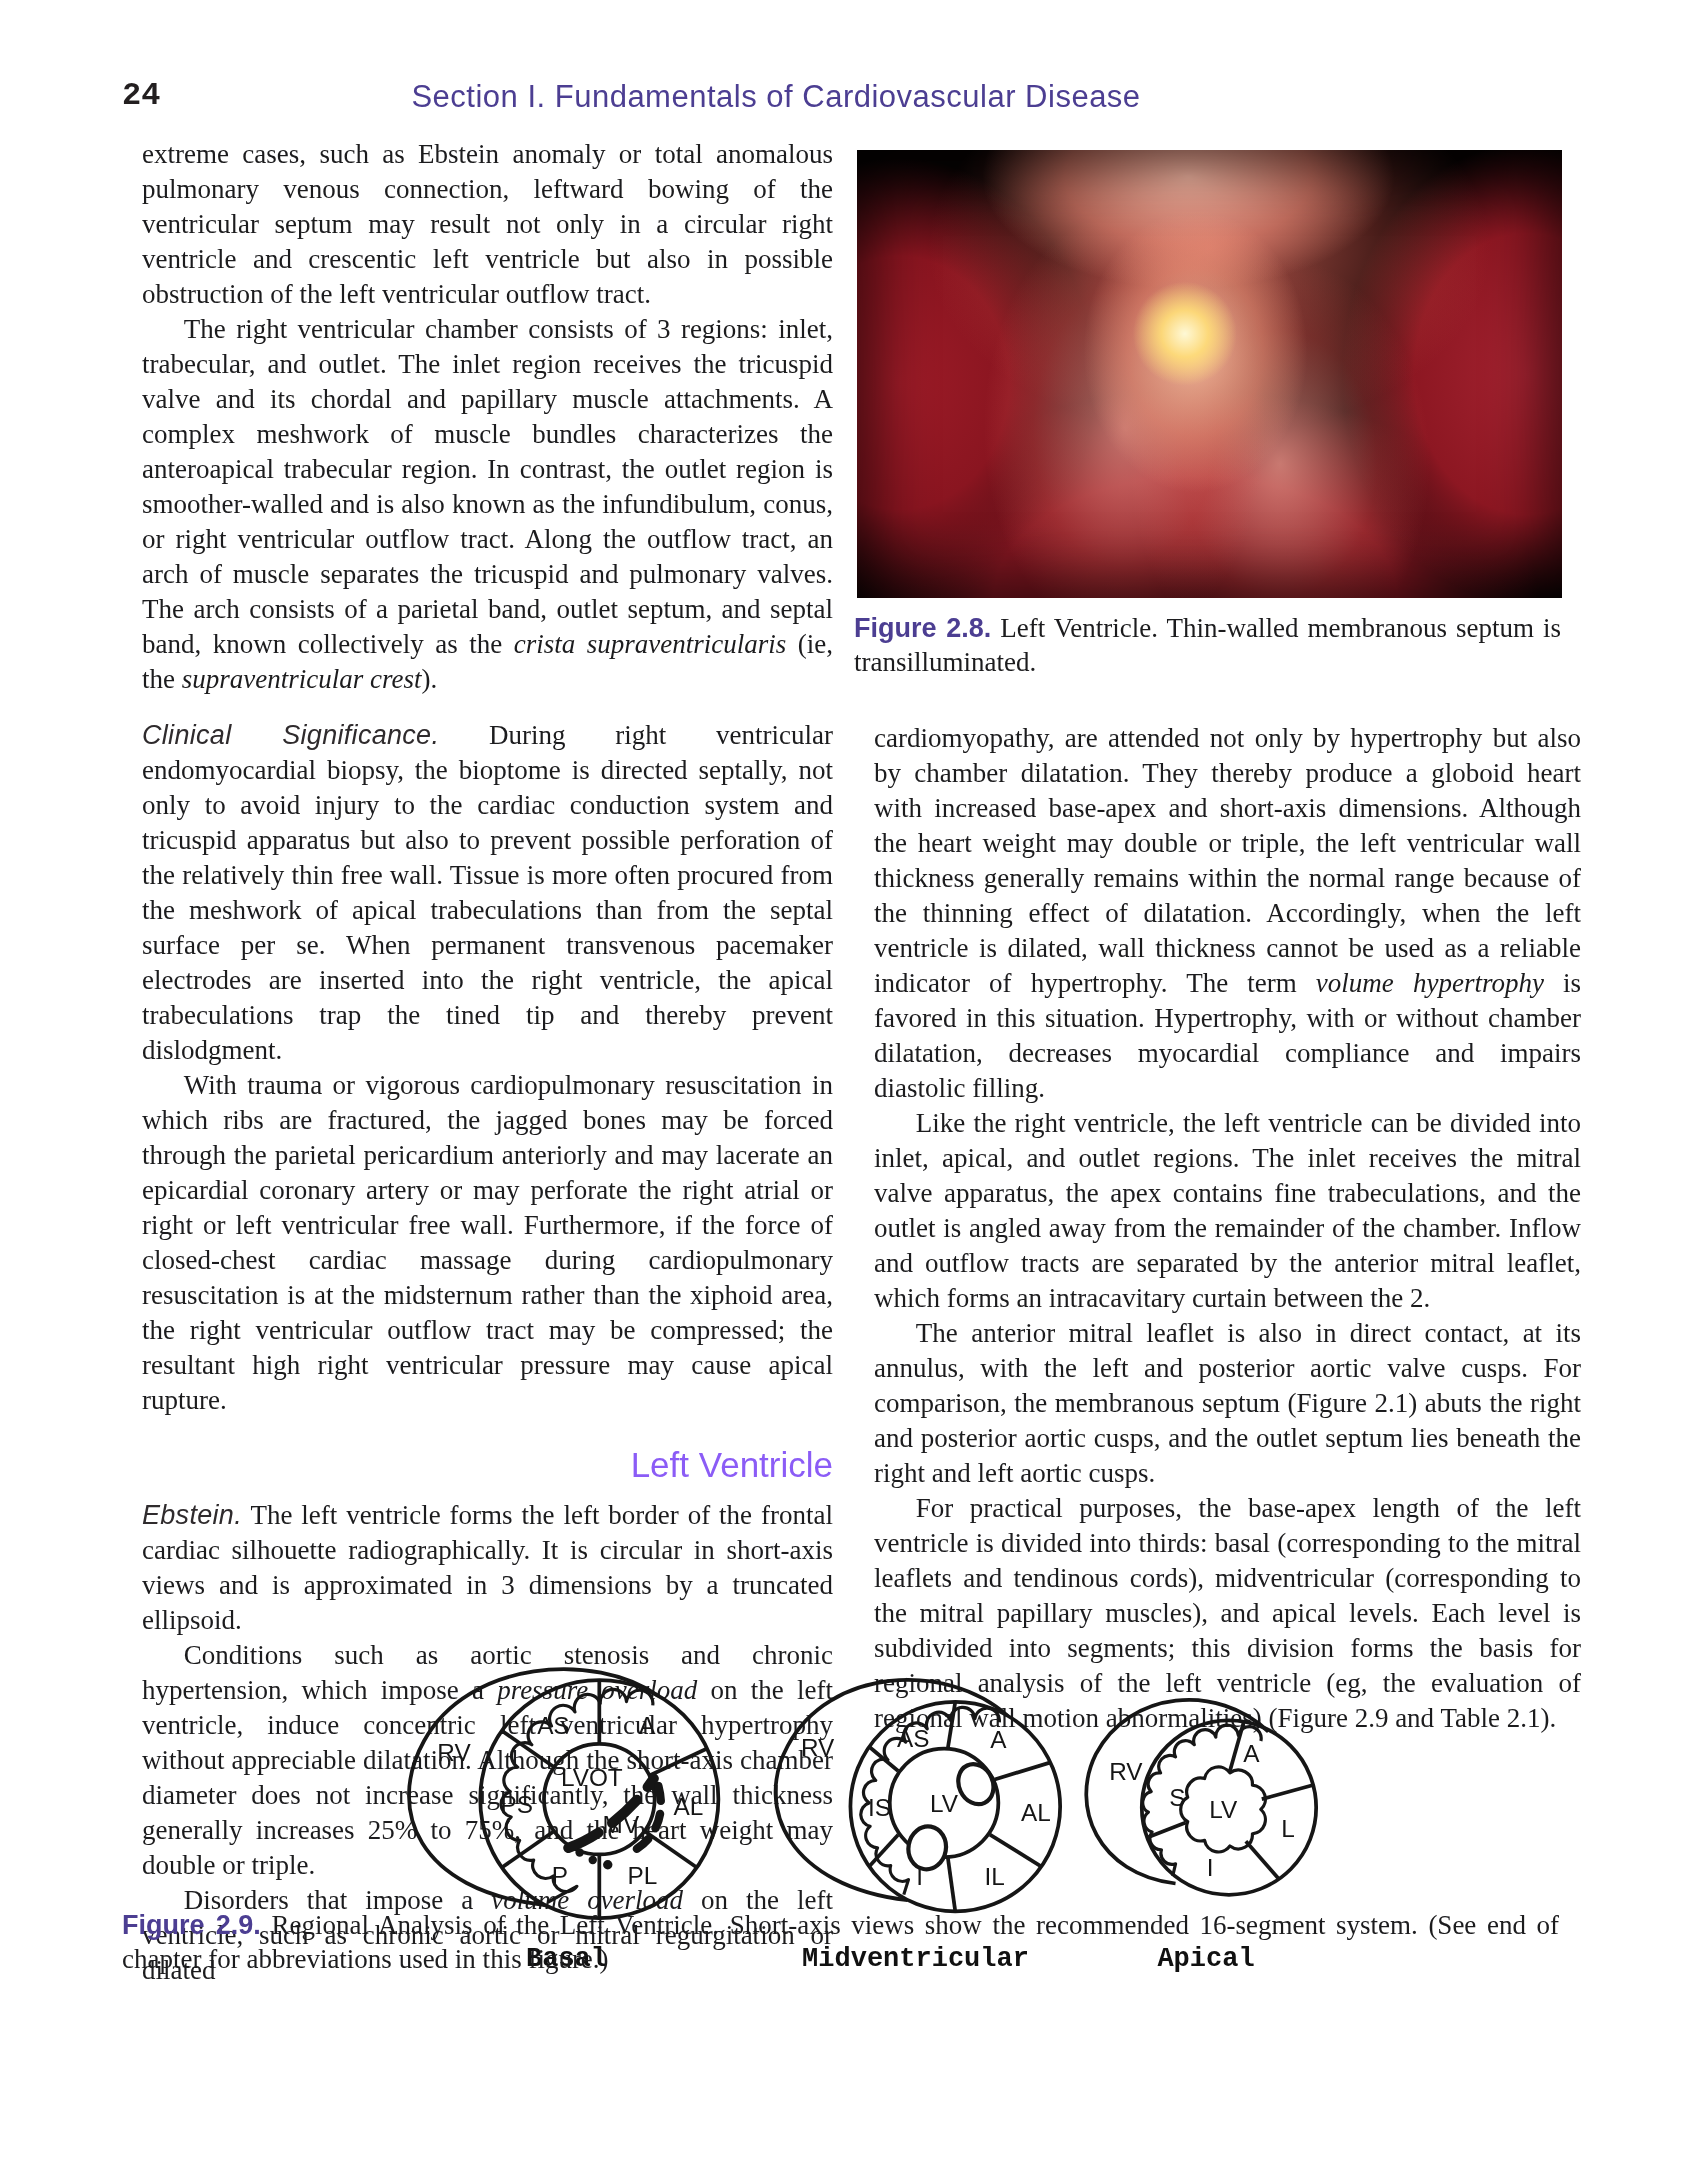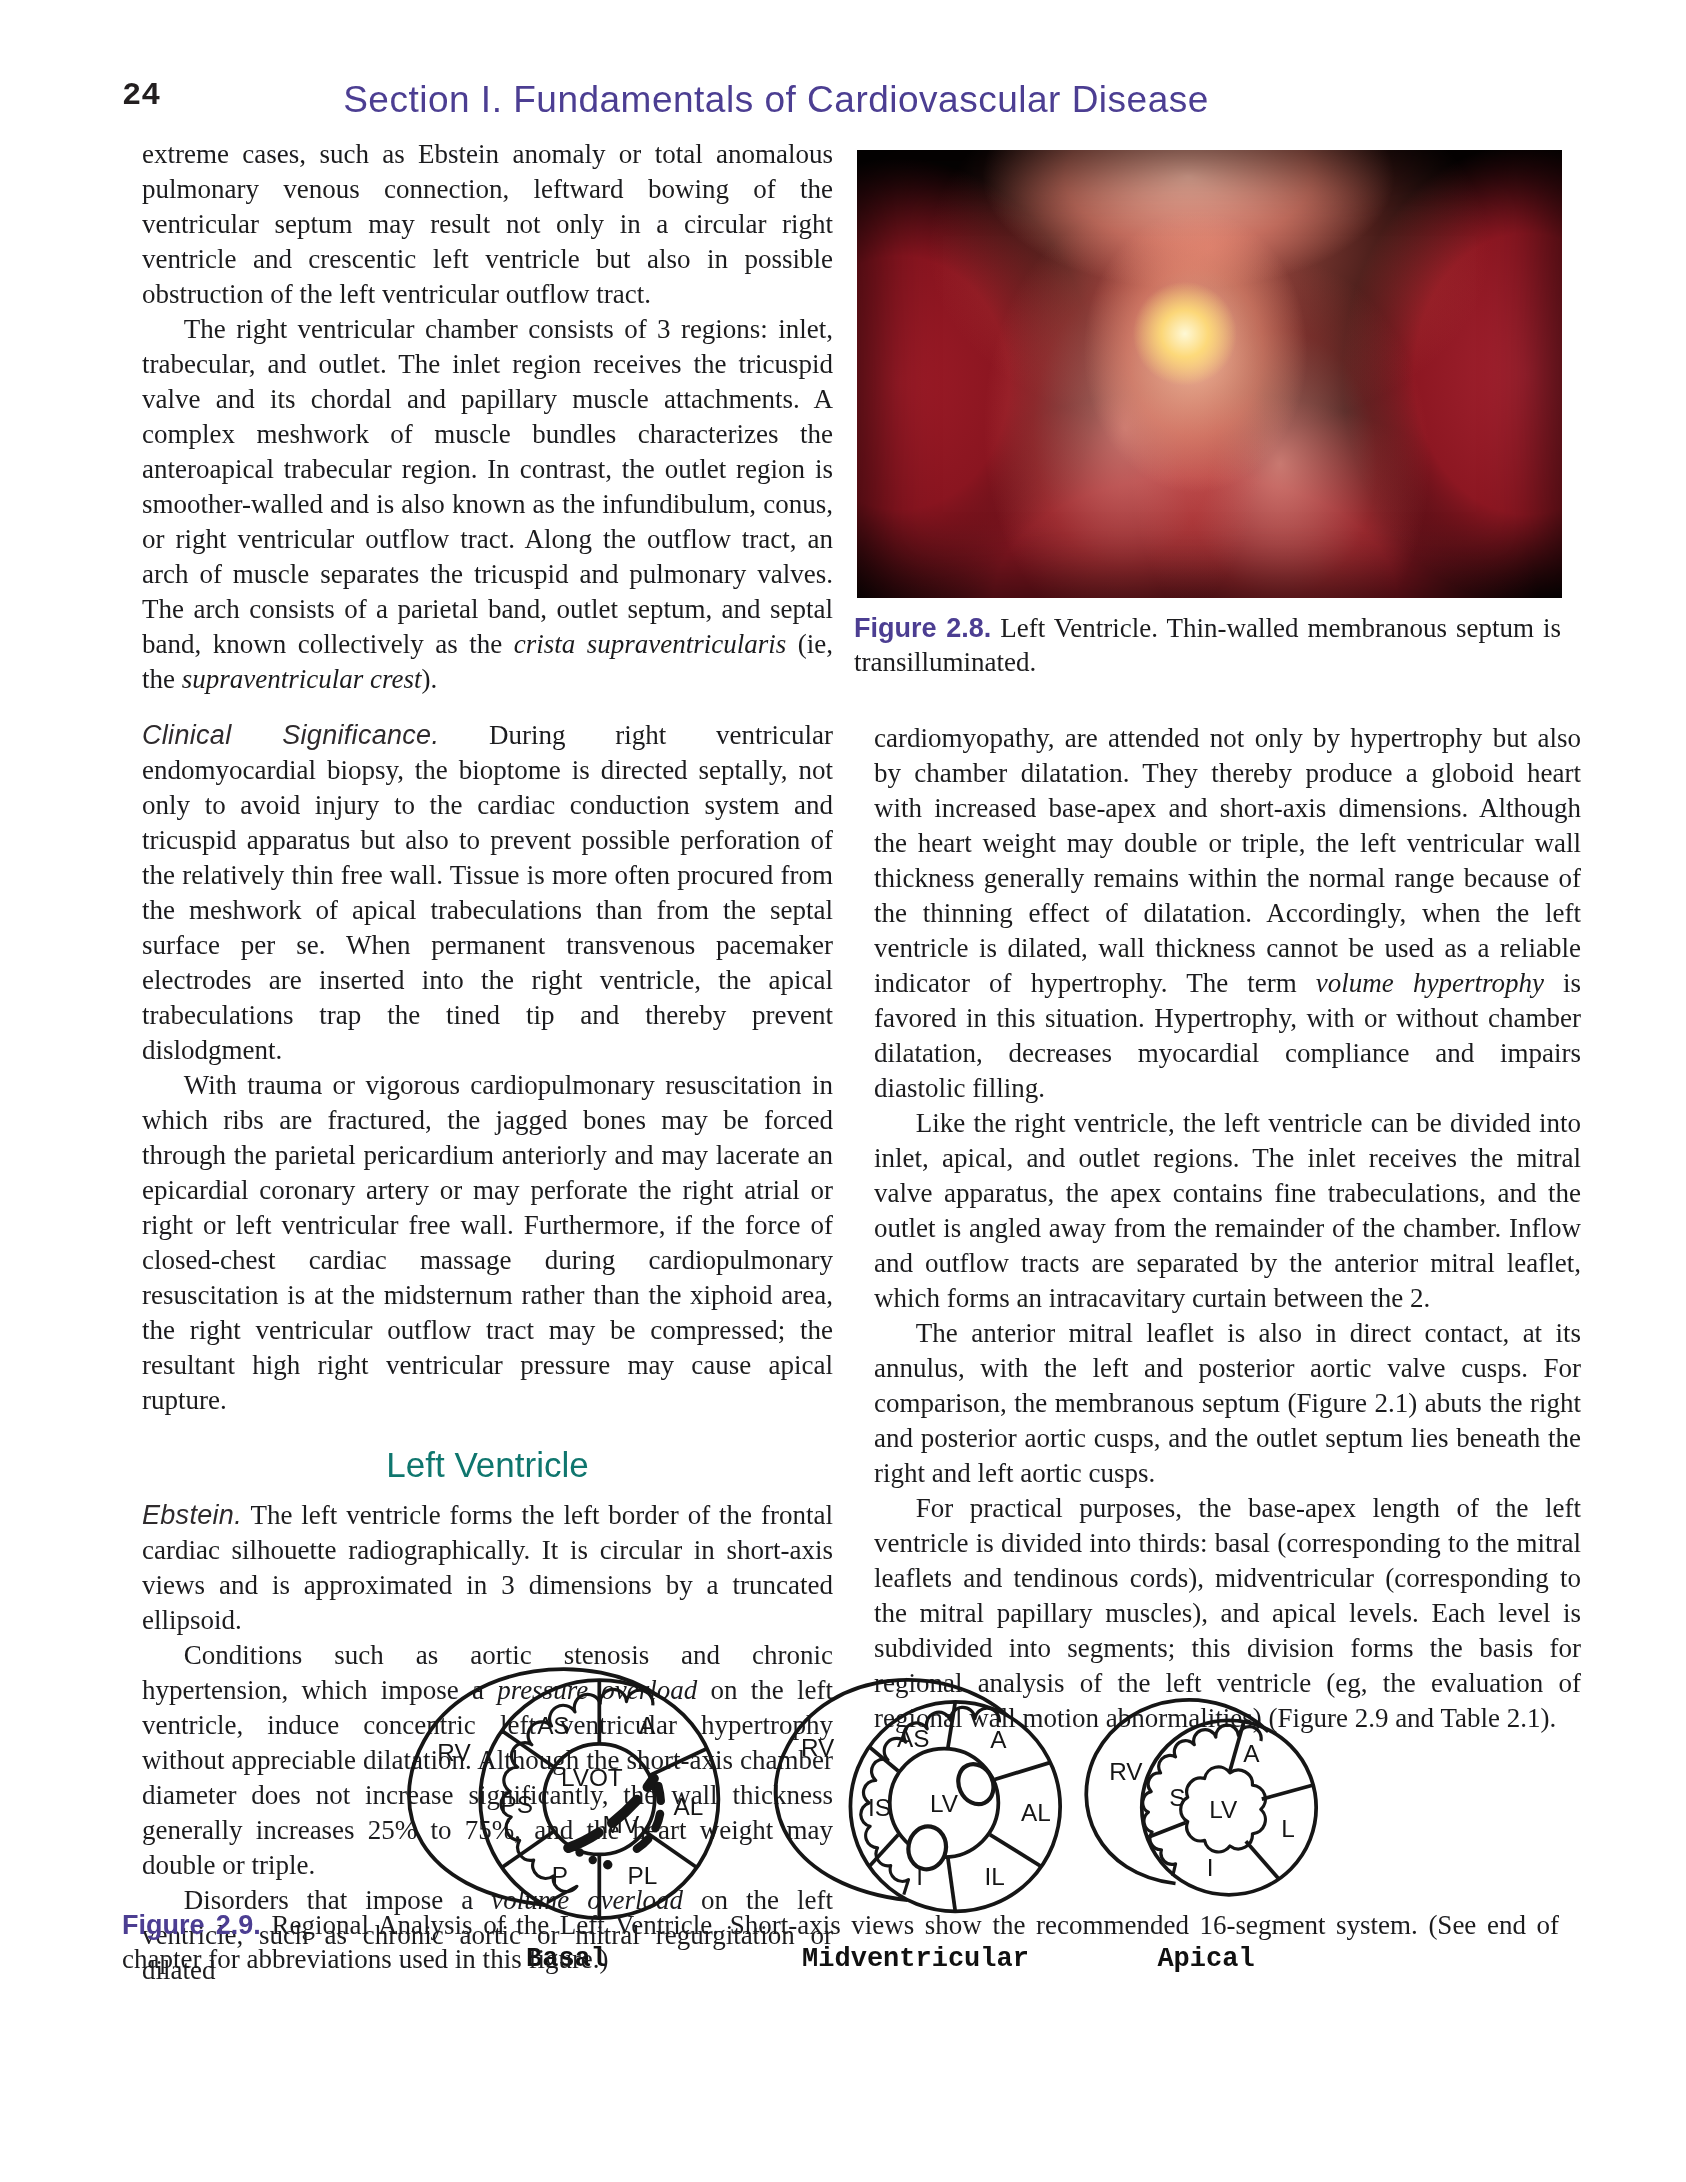--- a/index.html
+++ b/index.html
@@ -1,32 +1,32 @@
 <!DOCTYPE html>
 <html style="font-size:15px"><head>
 <meta charset="utf-8">
 <style>
   html,body{margin:0;padding:0;background:#ffffff;}
   .page{position:relative;width:1686px;height:2182px;background:#fff;overflow:hidden;
         font-family:"Liberation Serif",serif;color:#1c1c1e;}
   .pagenum{position:absolute;left:122px;top:77px;font-family:Liberation Mono, monospace;
            font-weight:bold;font-size:32px;color:#231f20;}
   .runhead{position:absolute;left:0;top:79px;width:1552px;text-align:center;
-           font-family:"Liberation Sans",sans-serif;font-size:37px;letter-spacing:0.5px;color:#4c3e92;}
+           font-family:"Liberation Sans",sans-serif;font-size:31px;letter-spacing:0.5px;color:#4c3e92;}
   .col{position:absolute;font-size:27px;line-height:35px;text-align:justify;margin-left:20px;}
   .col-left{left:122px;top:137px;width:691px;}
   .col-right{left:854px;top:721px;width:707px;}
   p{margin:0;}
   .ind{text-indent:1.55em;}
   .it{font-style:italic;}
   .lead{font-family:Liberation Sans, sans-serif;font-style:italic;font-size:27px;
         letter-spacing:0.3px;color:#2f2b2d;}
   .sp-after{margin-top:20.6px;}
   h2.sect{font-family:"Liberation Sans",sans-serif;font-weight:400;font-size:35px;
-          color:#0f766e;margin:28px 0 15px 0;text-align:center;line-height:37px;}
+          color:#8b5cf6;margin:28px 0 15px 0;text-align:right;line-height:37px;}
   .photo{position:absolute;left:857px;top:150px;width:705px;height:448px;background-color:#070303;
      background-image:
       radial-gradient(circle 52px at 46.5% 41%, rgba(255,250,215,.98) 0%, rgba(255,222,120,.9) 45%, rgba(255,180,110,0) 100%),
       radial-gradient(ellipse 112px 141px at 48% 45%, rgba(255,205,170,.85) 0%, rgba(250,160,130,.5) 60%, rgba(250,140,110,0) 100%),
       radial-gradient(ellipse 206px 112px at 47% 6%, rgba(246,184,164,.95) 0%, rgba(235,140,120,.6) 60%, rgba(220,100,90,0) 100%),
       radial-gradient(ellipse 141px 215px at 38% 62%, rgba(242,150,140,.75) 0%, rgba(220,90,85,.35) 65%, rgba(220,90,85,0) 100%),
       radial-gradient(ellipse 150px 206px at 60% 70%, rgba(245,165,150,.7) 0%, rgba(215,85,80,.3) 65%, rgba(215,85,80,0) 100%),
       radial-gradient(ellipse 281px 187px at 50% 22%, rgba(217,107,94,.8) 0%, rgba(200,80,70,.35) 60%, rgba(200,80,70,0) 100%),
       radial-gradient(ellipse 244px 281px at 6% 52%, #9c1b27 0%, #8a1520 45%, rgba(90,12,18,0) 80%),
       radial-gradient(ellipse 225px 281px at 95% 50%, #a32230 0%, #8d1722 50%, rgba(90,12,18,0) 82%),

